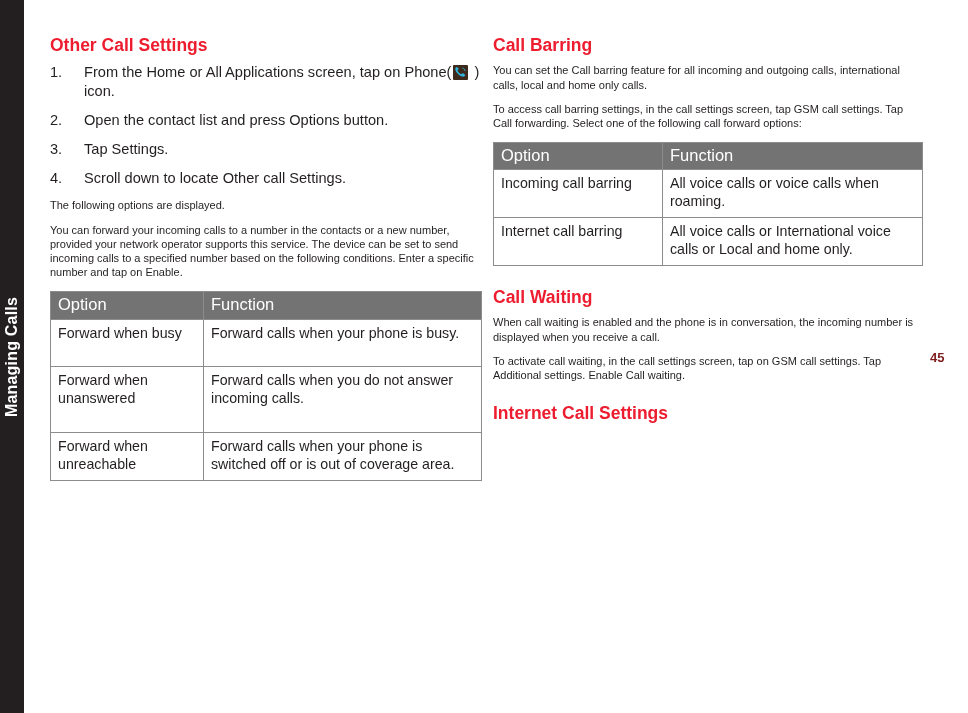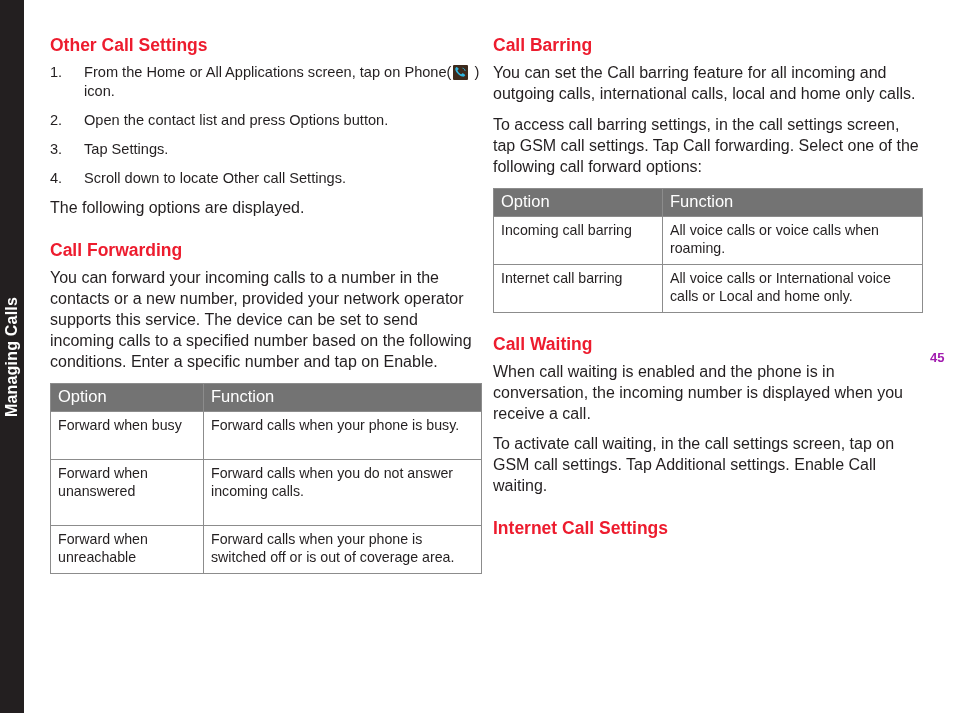--- a/index.html
+++ b/index.html
@@ -48,21 +48,21 @@
   }
 
   
   #page-number {
     position: absolute;
     left: 930px;
     top: 350px;
     font-family: "Liberation Sans Narrow", "Liberation Sans", sans-serif;
     font-weight: bold;
     font-size: 13px;
-    color: #a21caf;
+    color: #7f1d1d;
   }
 
   
   .column {
     position: absolute;
     top: 36px;
   }
   #col-left  { left: 50px;  width: 432px; }
   #col-right { left: 493px; width: 430px; }
 
@@ -74,21 +74,21 @@
     color: #ed1c2e;
     margin: 0 0 9px 0;
     letter-spacing: 0px;
     line-height: 1.05;
   }
   .section-heading.spaced-top { margin-top: 22px; }
 
   
   p.body-text {
     margin: 0 0 10px 0;
-    font-size: 16px;
+    font-size: 11px;
     line-height: 1.30;
     color: #231f20;
   }
   p.body-text:last-child { margin-bottom: 0; }
   .b { font-weight: normal; text-align: center; }
 
   
   ol.steps {
     margin: 0 0 4px 0;
     padding: 0;
@@ -186,21 +186,20 @@
       <span><span>Tap </span><span class="b">Settings</span><span>.</span></span>
     </li>
     <li>
       <span class="num">4.</span>
       <span><span>Scroll down to locate </span><span class="b">Other call Settings</span><span>.</span></span>
     </li>
   </ol>
 
   <p class="body-text">The following options are displayed.</p>
 
-  <h2 class="section-heading spaced-top">Call Forwarding</h2>
 
   <p class="body-text"><span>You can forward your incoming calls to a number in the contacts or a new number, provided your network operator supports this service. The device can be set to send incoming calls to a specified number based on the following conditions. Enter a specific number and tap on </span><span class="b">Enable</span><span>.</span></p>
 
   <table class="opt-table" id="table-forwarding">
     <thead>
       <tr>
         <th>Option</th>
         <th>Function</th>
       </tr>
     </thead>

